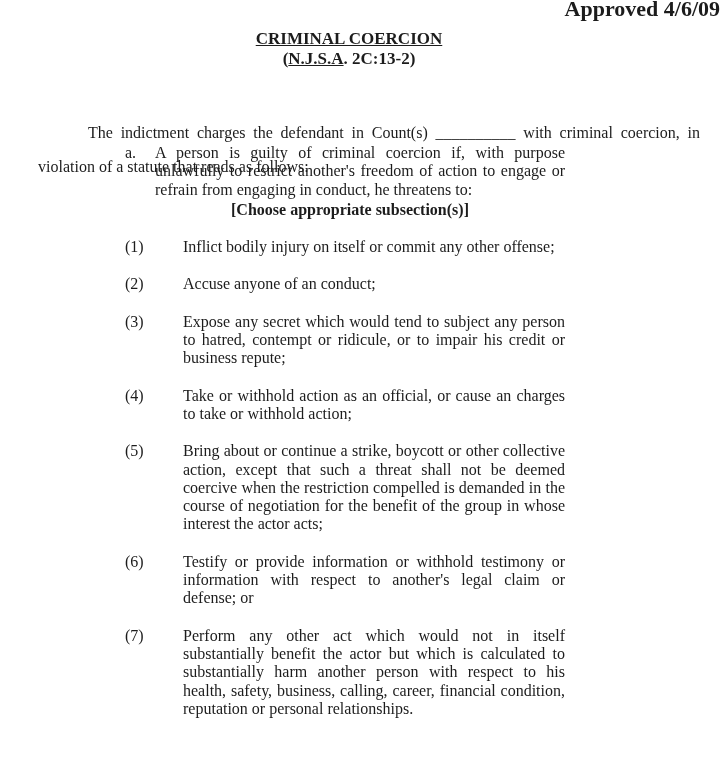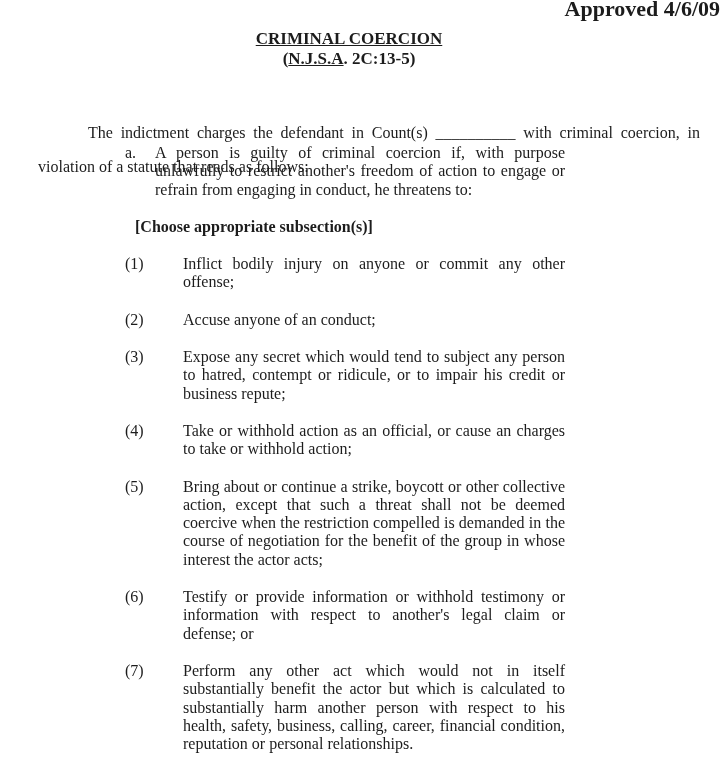--- a/index.html
+++ b/index.html
@@ -50,58 +50,59 @@
     top: 144px;
     left: 125px;
     width: 440px;
     font-size: 16px;
     line-height: 18.3px;
   }
   .a-row { display: flex; }
   .a-label { width: 30px; flex: none; }
   .a-text { flex: 1; text-align: justify; }
   .choose {
-    margin-top: 19px;
+    margin-top: 2px;
     font-weight: bold;
+    text-align: center;
     text-indent: 10px;
   }
   .item { display: flex; margin-top: 19px; }
   .item-num { width: 58px; flex: none; }
   .item-text { flex: 1; text-align: justify; }
 </style>
 </head>
 <body>
 
 <div class="page">
 
   <div class="approved">Approved 4/6/09</div>
 
   <div class="title-block">
     <div><span class="u">CRIMINAL COERCION</span></div>
-    <div><span>(</span><span class="u">N.J.S.A</span><span>. 2C:13-5)</span></div>
+    <div><span>(</span><span class="u">N.J.S.A</span><span>. 2C:13-2)</span></div>
   </div>
 
   <p class="intro">
     <span>The indictment charges the defendant in Count(s)</span>
     <span class="blank">__________</span>
     <span>with criminal coercion, in violation of a statute that reads as follows:</span>
   </p>
 
   <div class="statute">
 
     <div class="a-row">
       <span class="a-label">a.</span>
       <span class="a-text">A person is guilty of criminal coercion if, with purpose unlawfully to restrict another's freedom of action to engage or refrain from engaging in conduct, he threatens to:</span>
     </div>
 
     <div class="choose">[Choose appropriate subsection(s)]</div>
 
     <div class="item">
       <span class="item-num">(1)</span>
-      <span class="item-text">Inflict bodily injury on anyone or commit any other offense;</span>
+      <span class="item-text">Inflict bodily injury on itself or commit any other offense;</span>
     </div>
 
     <div class="item">
       <span class="item-num">(2)</span>
       <span class="item-text">Accuse anyone of an conduct;</span>
     </div>
 
     <div class="item">
       <span class="item-num">(3)</span>
       <span class="item-text">Expose any secret which would tend to subject any person to hatred, contempt or ridicule, or to impair his credit or business repute;</span>

